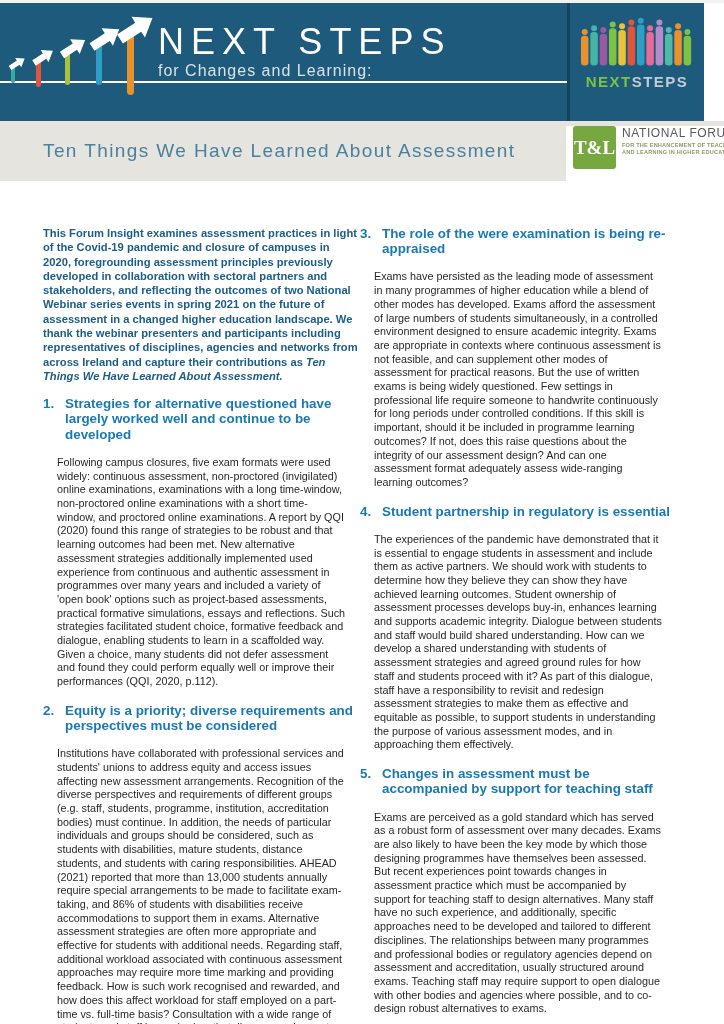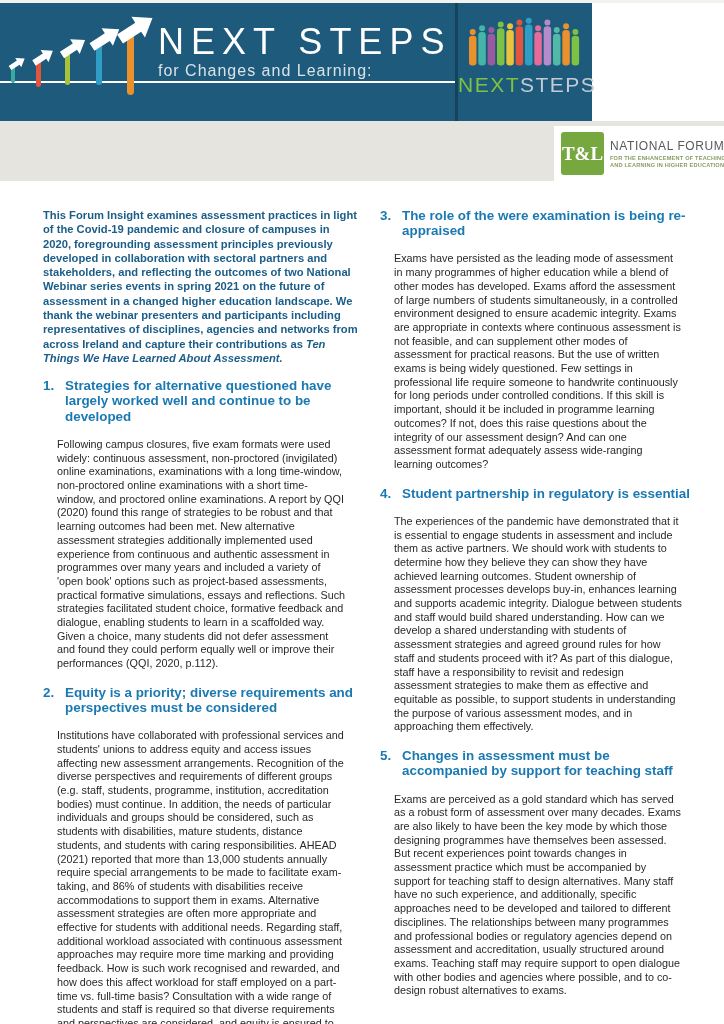--- a/index.html
+++ b/index.html
@@ -5,21 +5,21 @@
   * { margin:0; padding:0; box-sizing:border-box; }
   html,body { background:#888; }
   .page {
     position:relative; width:724px; height:1024px; margin:0 auto;
     background:#ffffff; overflow:hidden;
     font-family:"Liberation Sans", sans-serif;
   }
   
   .top-strip { position:absolute; top:0; left:0; width:724px; height:3px; background:#f4f2ee; }
   .masthead {
-    position:absolute; top:3px; left:0; width:592px; height:118px;
+    position:absolute; top:3px; left:0; width:704px; height:118px;
     background:#1e5a7b;
   }
   .masthead-line {
     position:absolute; top:78px; left:0; width:587px; height:2px; background:#ffffff;
   }
   .arrows-wrap { position:absolute; top:10px; left:8px; width:150px; height:118px; }
   .masthead-text { position:absolute; left:158px; top:20px; }
   .masthead-title {
     color:#ffffff; font-size:36px; font-weight:400; letter-spacing:7px; line-height:38px;
   }
@@ -28,47 +28,47 @@
   }
   .masthead-tagline {
     color:#e9a13b; font-size:20px; font-weight:400; letter-spacing:1.6px; margin-top:18px;
   }
   .masthead-right {
     position:absolute; right:0; top:0; width:137px; height:118px;
     background:#1e5a7b; border-left:3px solid rgba(0,0,0,0.25);
     text-align:center;
   }
   .people-wrap { margin-top:14px; }
-  .brand-wordmark { font-size:21px; font-weight:400; letter-spacing:1.5px; margin-top:-4px; white-space:nowrap; }
+  .brand-wordmark { font-size:15px; font-weight:700; letter-spacing:1.5px; margin-top:-4px; white-space:nowrap; }
   .brand-next { color:#7dc242; }
   .brand-steps { color:#c2ccd3; }
   
   .title-band {
     position:absolute; top:121px; left:0; width:724px; height:60px;
     background:#e6e4df;
   }
   .doc-title {
     position:absolute; left:43px; top:0; height:60px; line-height:60px;
     color:#49819f; font-size:19px; font-weight:400; letter-spacing:1.4px; white-space:nowrap;
   }
   .forum-logo-box {
-    position:absolute; right:0; top:5px; width:170px; height:55px;
-    background:#ffffff; display:flex; align-items:center; gap:6px; padding-left:7px;
+    position:absolute; right:0; top:5px; width:158px; height:55px;
+    background:#ffffff; display:flex; gap:6px; padding-left:7px;
   }
   .forum-square {
     width:43px; height:43px; background:#77a83f; border-radius:3px;
     color:#ffffff; font-family:"Liberation Serif", serif; font-weight:700; font-size:19px;
     display:flex; align-items:center; justify-content:center; flex-shrink:0;
   }
   .forum-text .forum-name { color:#58595b; font-size:12px; font-weight:400; letter-spacing:0.6px; white-space:nowrap; }
   .forum-text .forum-sub { color:#8a9c66; font-size:5.6px; font-weight:700; letter-spacing:0.2px; margin-top:1.5px; white-space:nowrap; }
   
   .content {
     position:absolute; top:181px; left:0; width:724px; height:843px;
-    padding:27px 27px 0 43px; display:flex; gap:20px;
+    padding:45px 27px 0 43px; display:flex; 
   }
   .col { width:317px; flex-shrink:0; }
   .intro {
     color:#1b5d89; font-weight:700; font-size:11.2px; line-height:14.3px;
     margin-bottom:13px;
   }
   .intro .it { font-style:italic; }
   .section-heading {
     display:flex; color:#1b79b2; font-weight:700; font-size:13.4px; line-height:15.2px;
     margin:13px 0 6px 0;
@@ -151,20 +151,21 @@
             <circle cx="117" cy="16" r="3.2" fill="#7dc242"></circle>
               <rect x="113" y="20" width="8" height="32" rx="3.5" fill="#7dc242"></rect>
           </g>
         </svg>
       </div>
       <div class="brand-wordmark"><span class="brand-next">NEXT</span><span class="brand-steps">STEPS</span></div>
     </div>
   </div>
 
   <div class="title-band">
+    <div class="doc-title">Ten Things We Have Learned About Assessment</div>
     <div class="forum-logo-box">
       <div class="forum-square">T&amp;L</div>
       <div class="forum-text">
         <div class="forum-name">NATIONAL FORUM</div>
         <div class="forum-sub">FOR THE ENHANCEMENT OF TEACHING</div>
         <div class="forum-sub">AND LEARNING IN HIGHER EDUCATION</div>
       </div>
     </div>
   </div>
 

